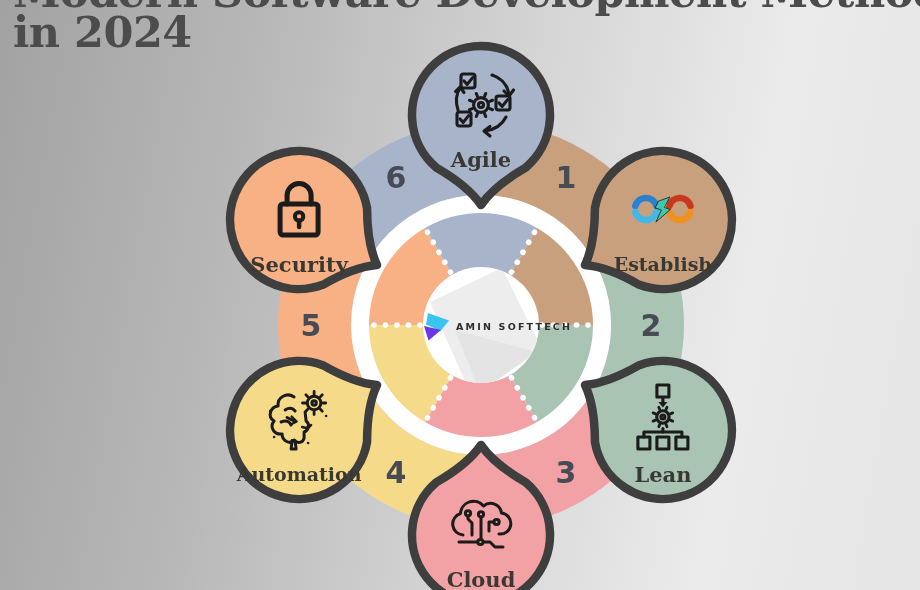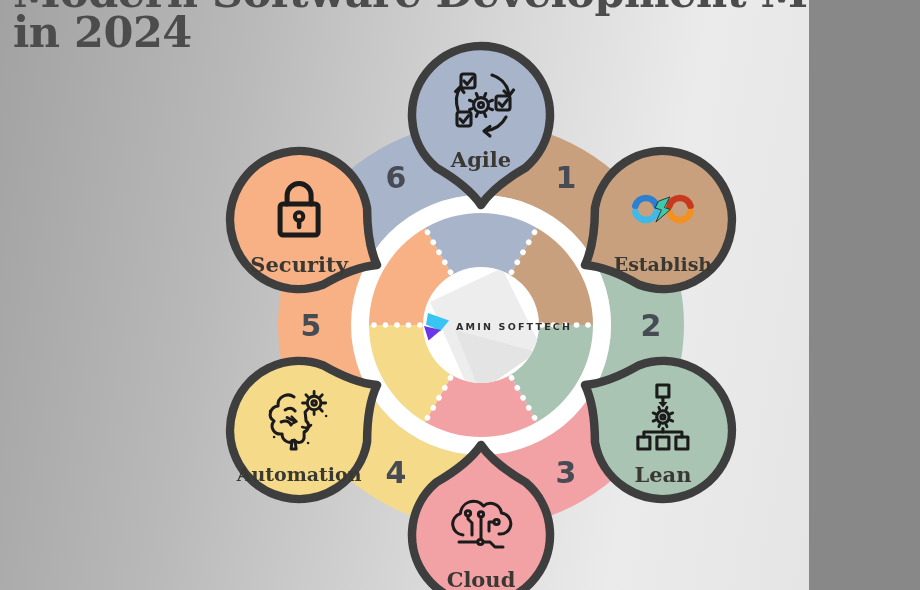--- a/index.html
+++ b/index.html
@@ -1,22 +1,21 @@
 <!DOCTYPE html>
 <html><head>
 <meta charset="utf-8">
 <style>
   html,body{margin:0;padding:0;background:#888;}
   .stage{
     position:relative;
-    width:789px;height:590px;
+    width:920px;height:590px;
     overflow:hidden;
     background:linear-gradient(100deg,#a2a2a2 0%,#b9b9b9 28%,#d6d6d6 55%,#ebebeb 78%,#e5e5e5 100%);
     font-family:"DejaVu Serif", serif;
-    padding-left:20px;
   }
   h1.title{
     position:absolute;top:-28px;left:13px;margin:0;
     width:940px;
     font-size:43px;line-height:40px;font-weight:bold;
     letter-spacing:-0.5px;color:#4c4c4c;
   }
   h1.title span{display:block;white-space:nowrap;}
   svg#wheel{position:absolute;left:0;top:0;}
 </style>

